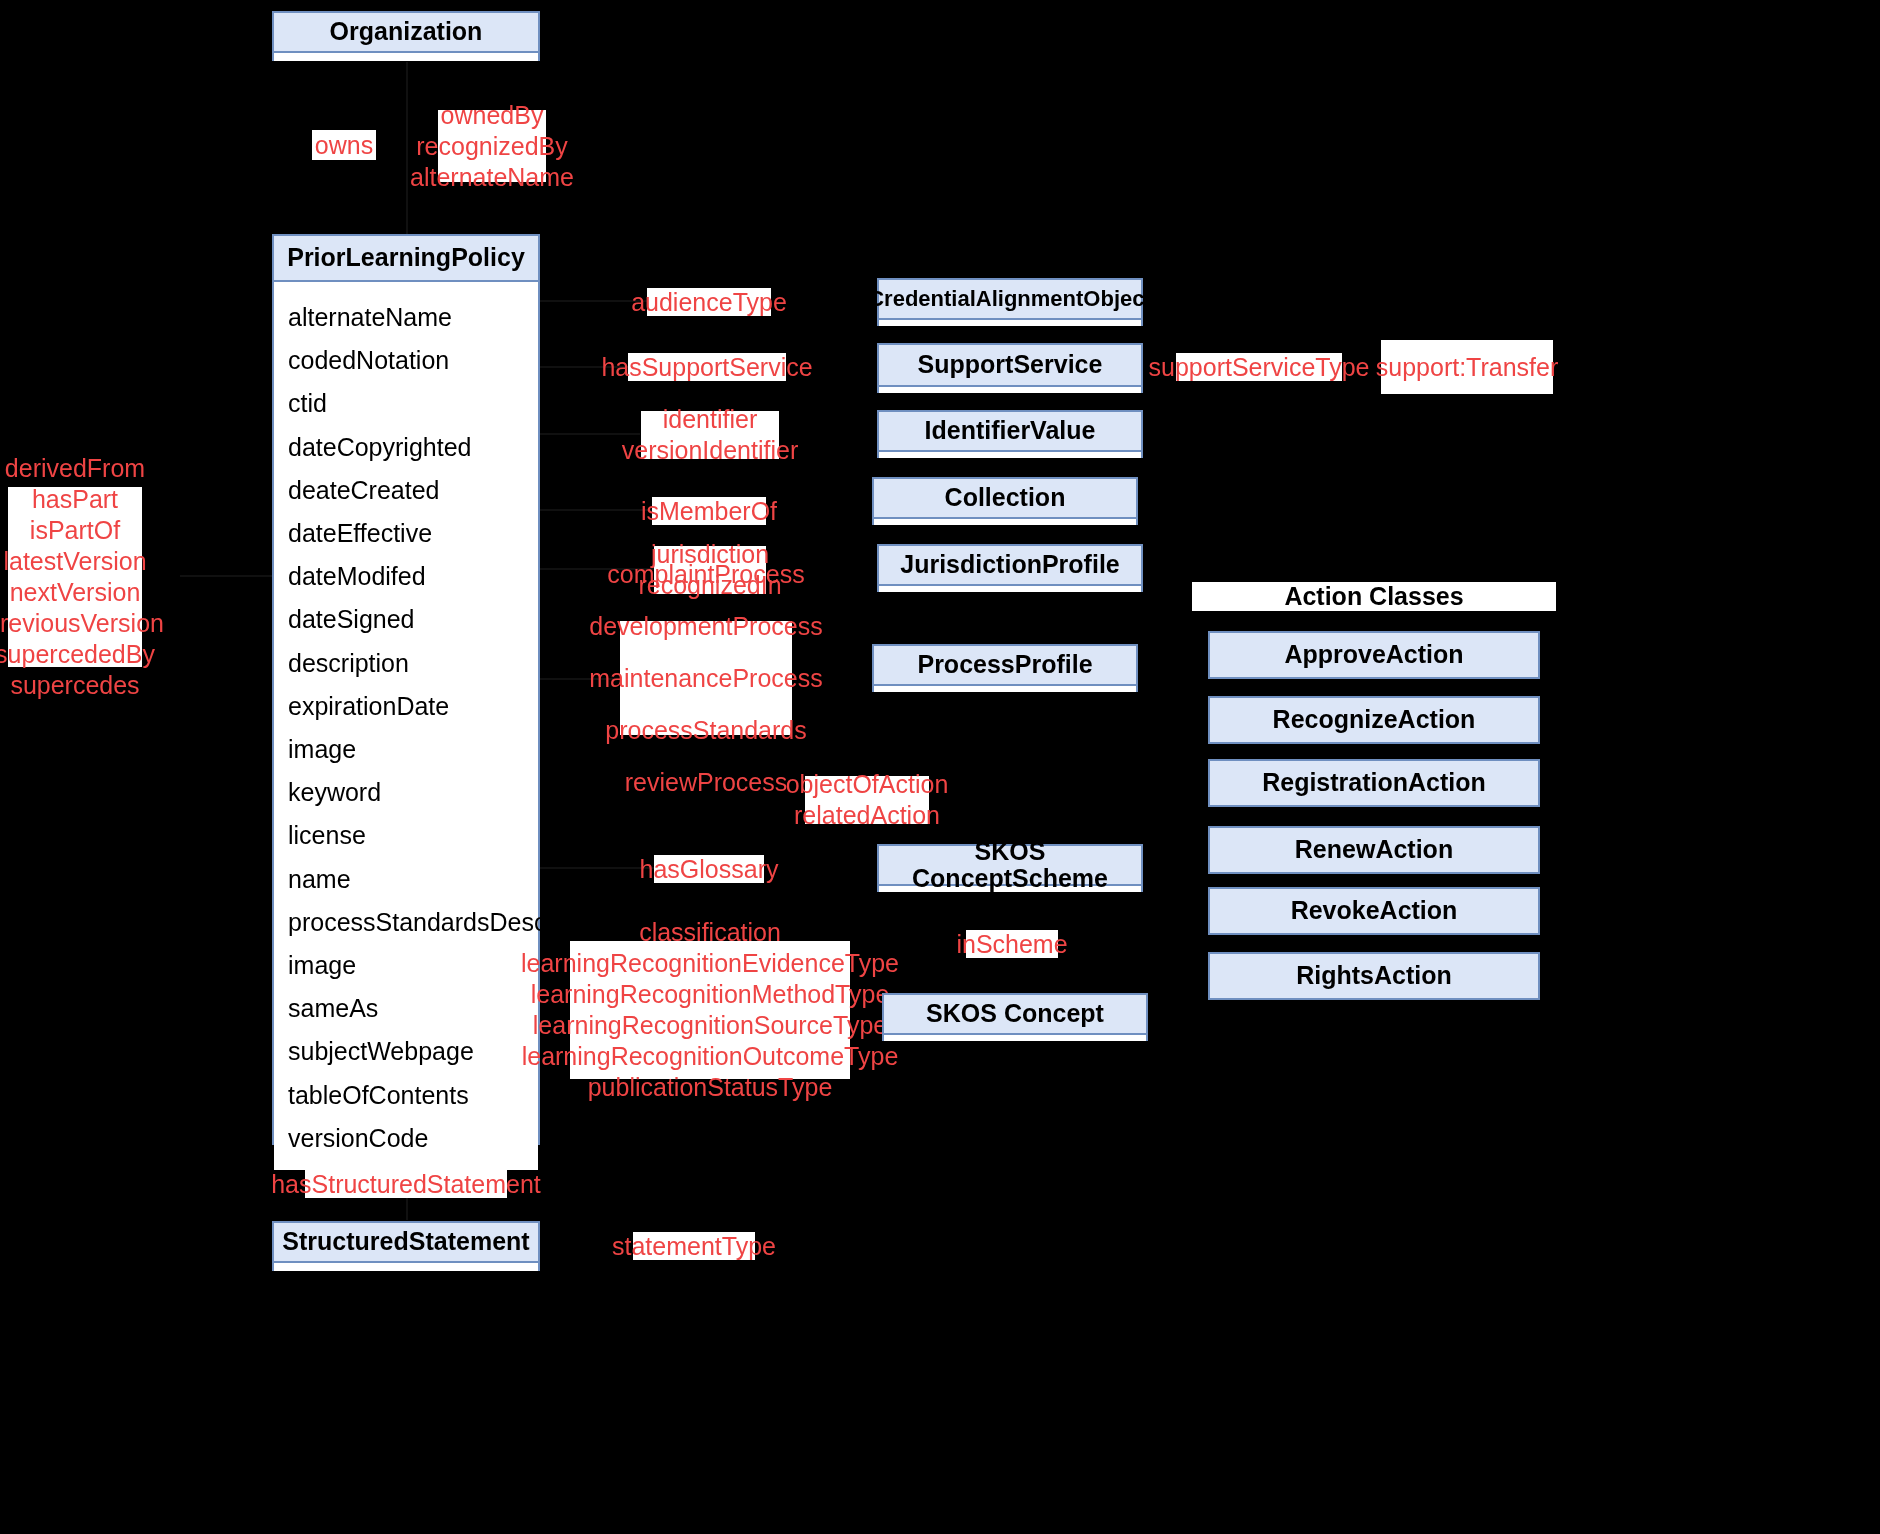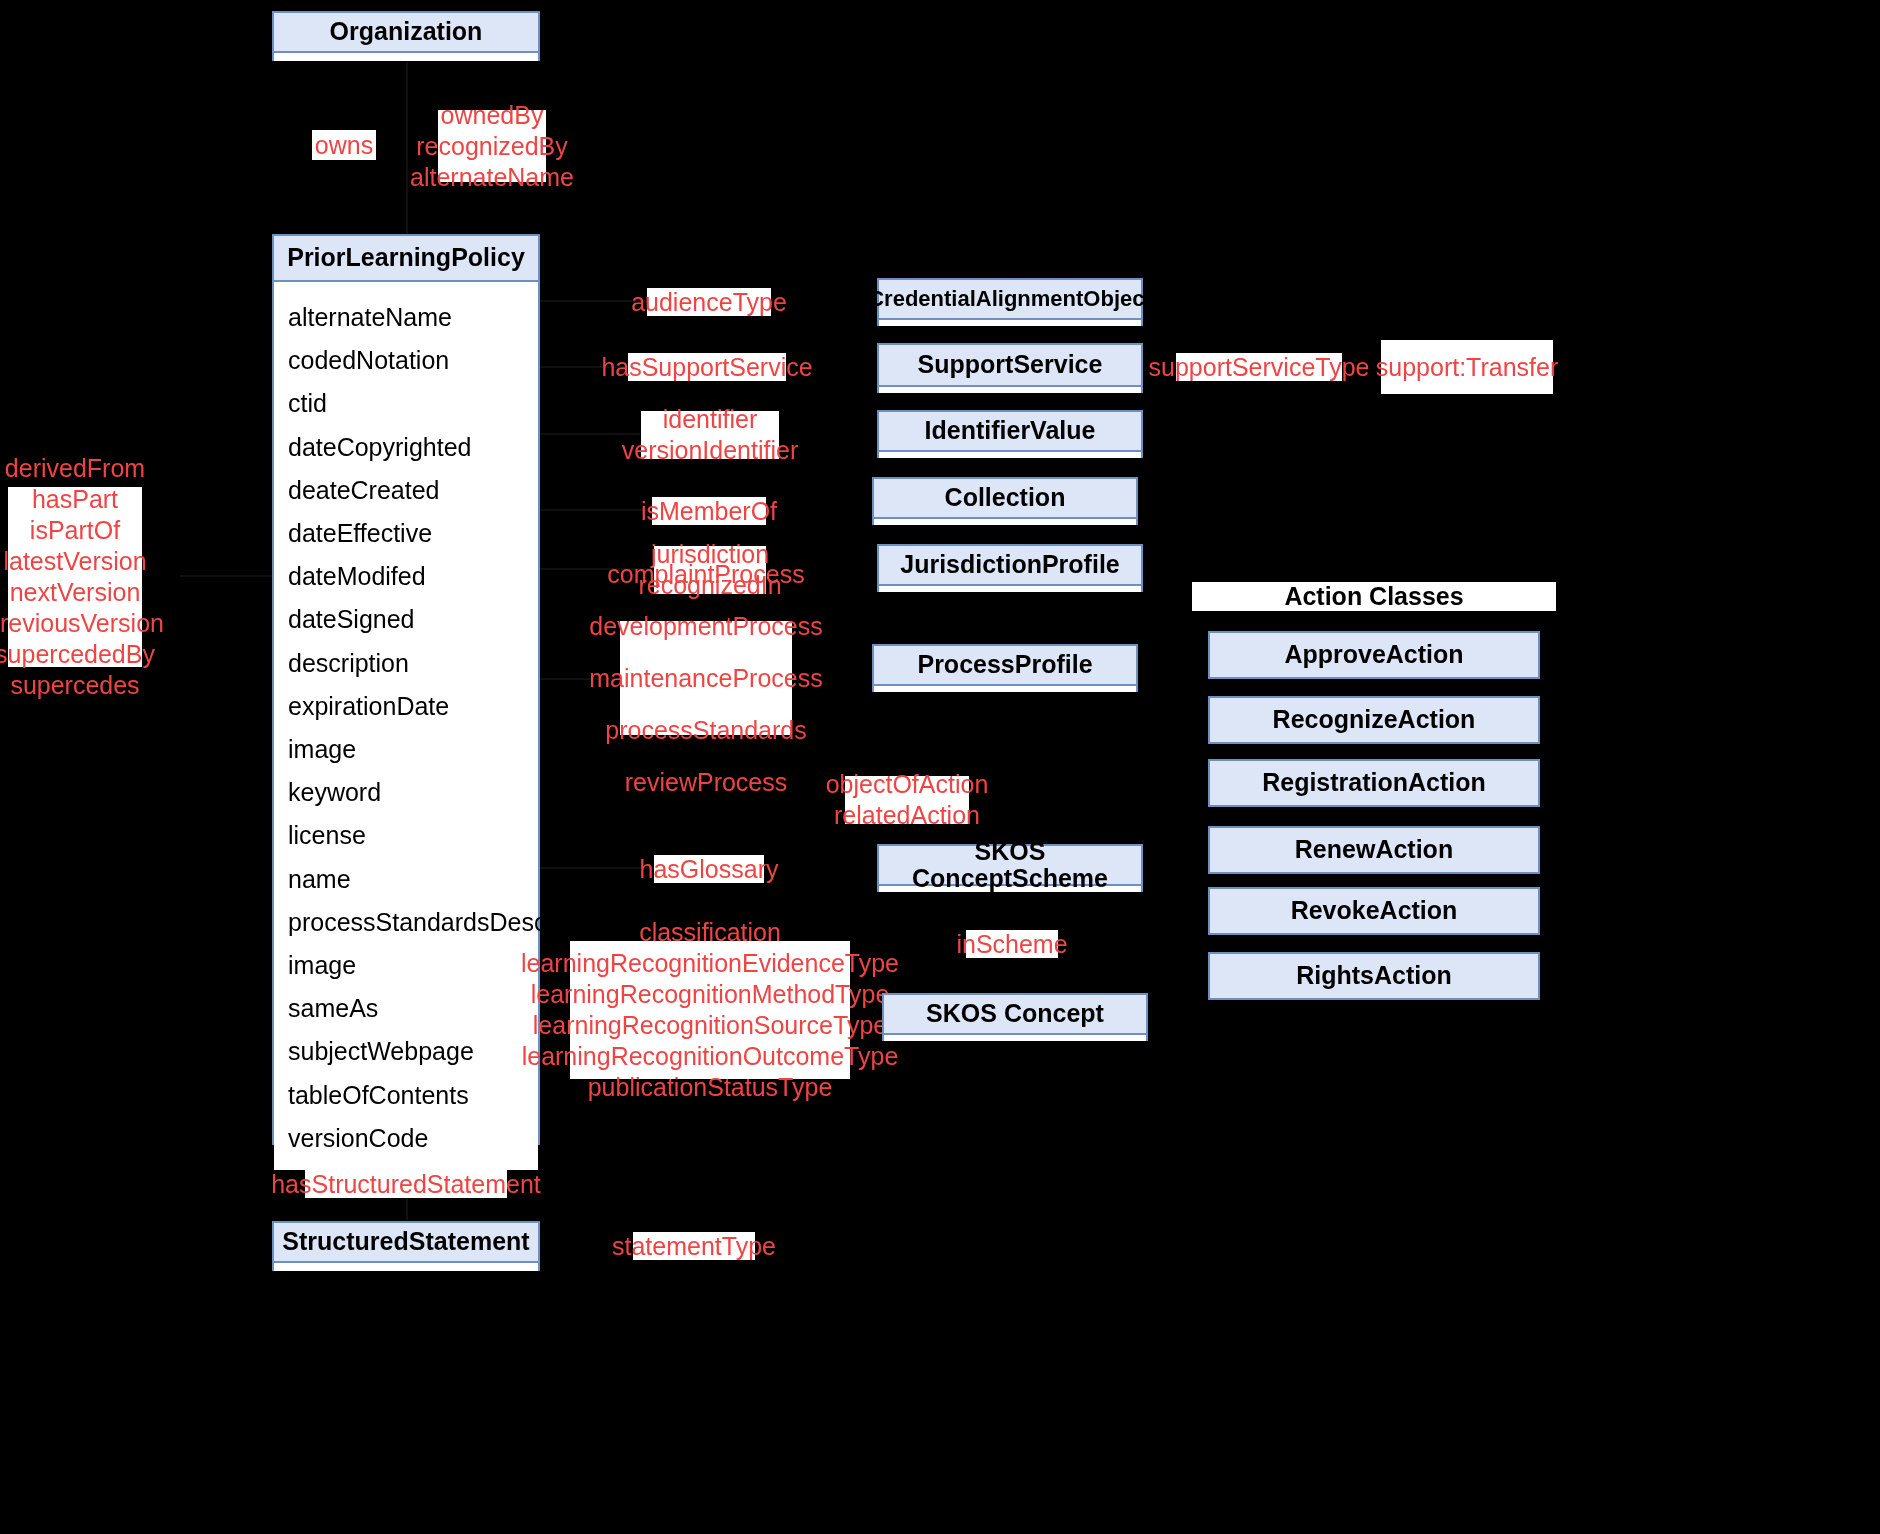--- a/index.html
+++ b/index.html
@@ -196,21 +196,21 @@
   </div>
 
   <div class="edge-label" style="left:620px; top:621px; width:172px; height:114px;gap:21px;">
     <span>complaintProcess</span>
     <span>developmentProcess</span>
     <span>maintenanceProcess</span>
     <span>processStandards</span>
     <span>reviewProcess</span>
   </div>
 
-  <div class="edge-label" style="left:805px; top:776px; width:124px; height:48px;margin-left:40px;">
+  <div class="edge-label" style="left:805px; top:776px; width:124px; height:48px;">
     <span>objectOfAction</span>
     <span>relatedAction</span>
   </div>
 
   <div class="edge-label" style="left:654px; top:855px; width:110px; height:28px;">
     <span>hasGlossary</span>
   </div>
 
   <div class="edge-label" style="left:570px; top:941px; width:280px; height:138px;">
     <span>classification</span>

